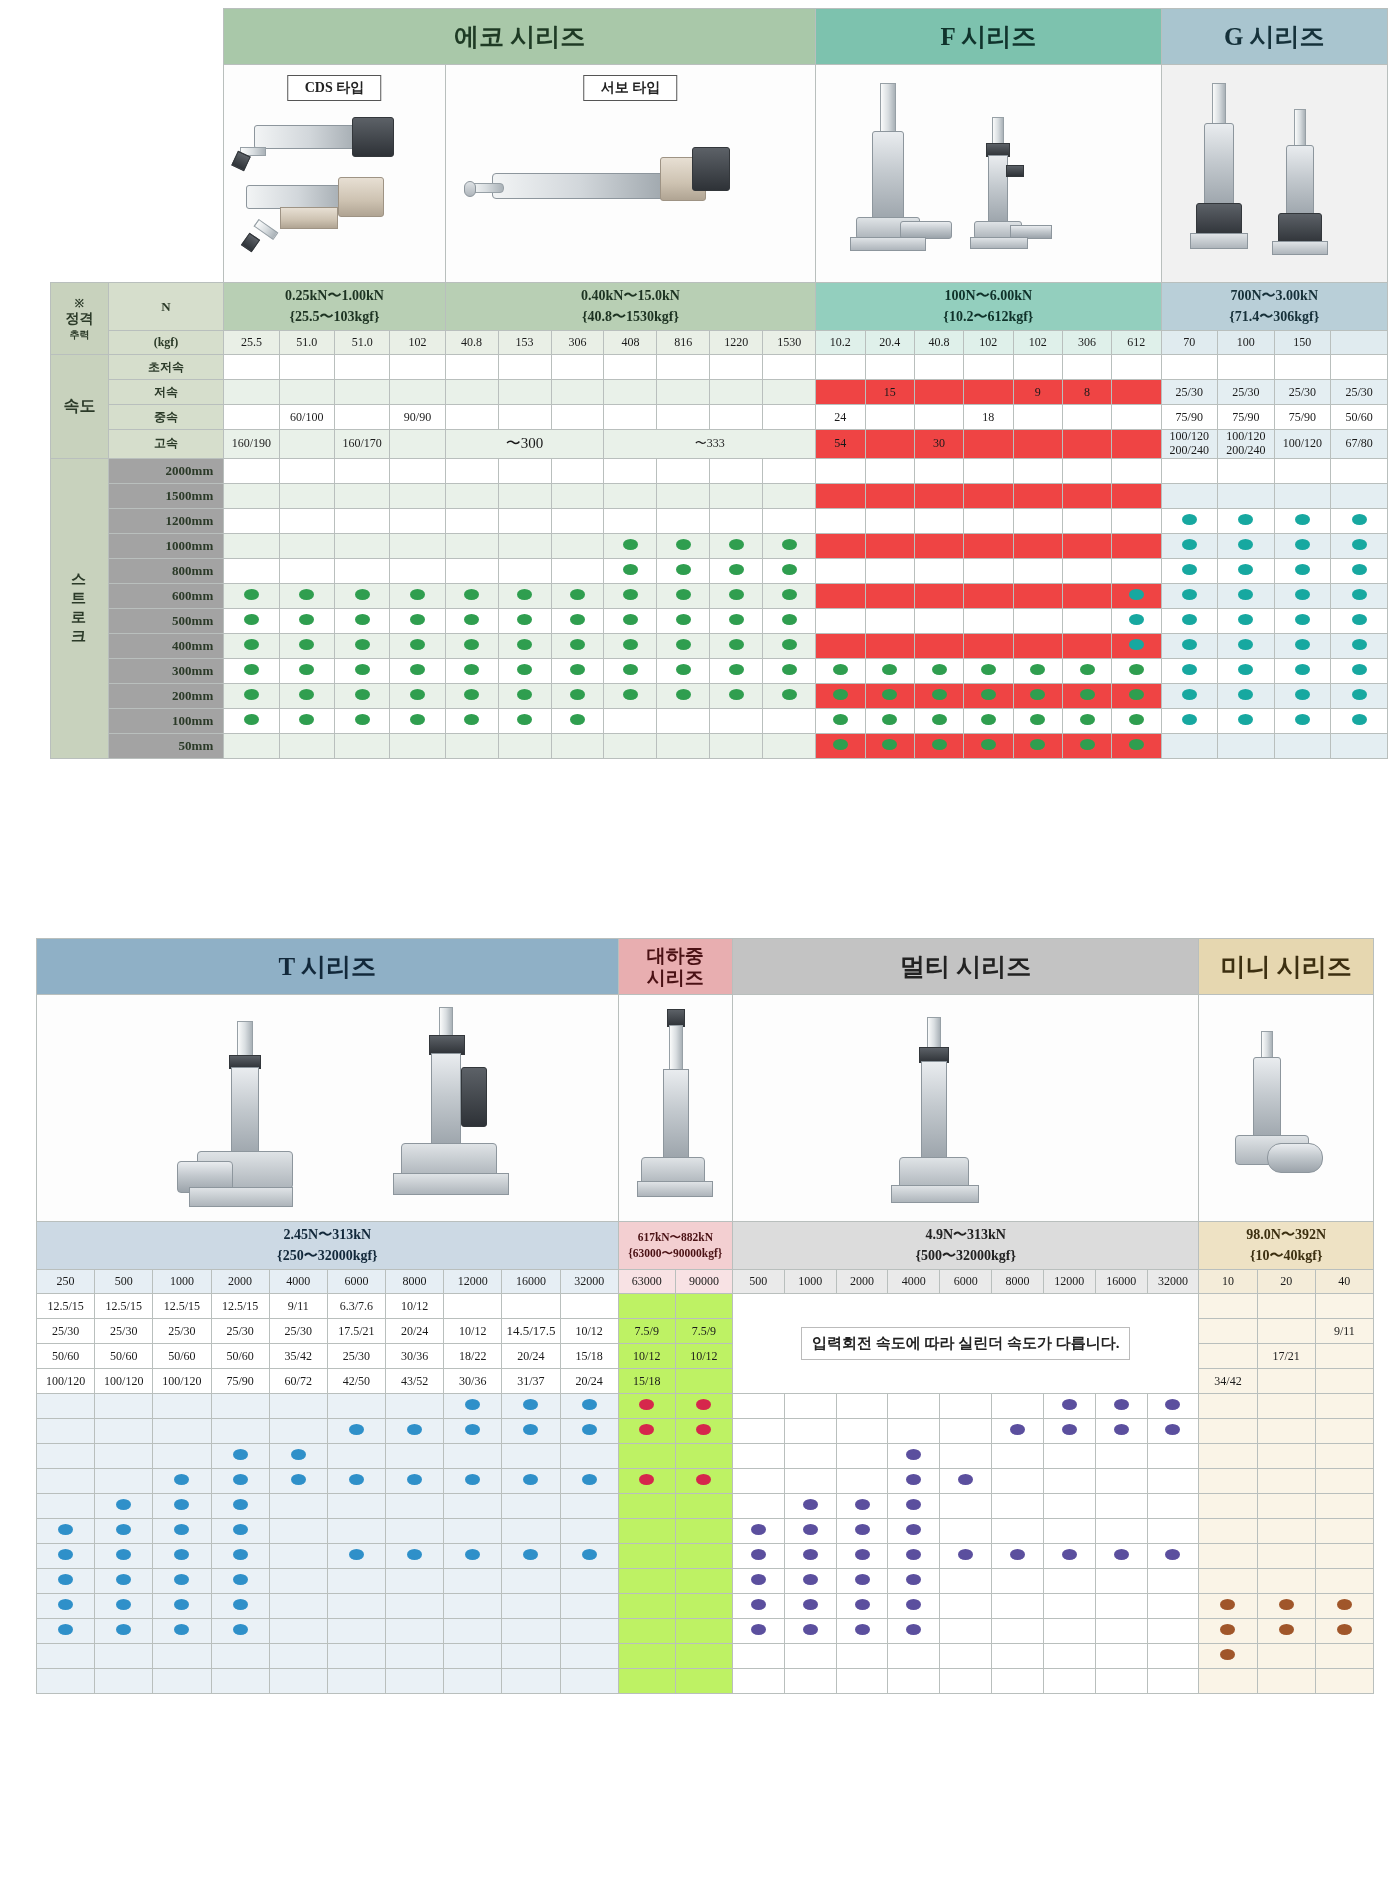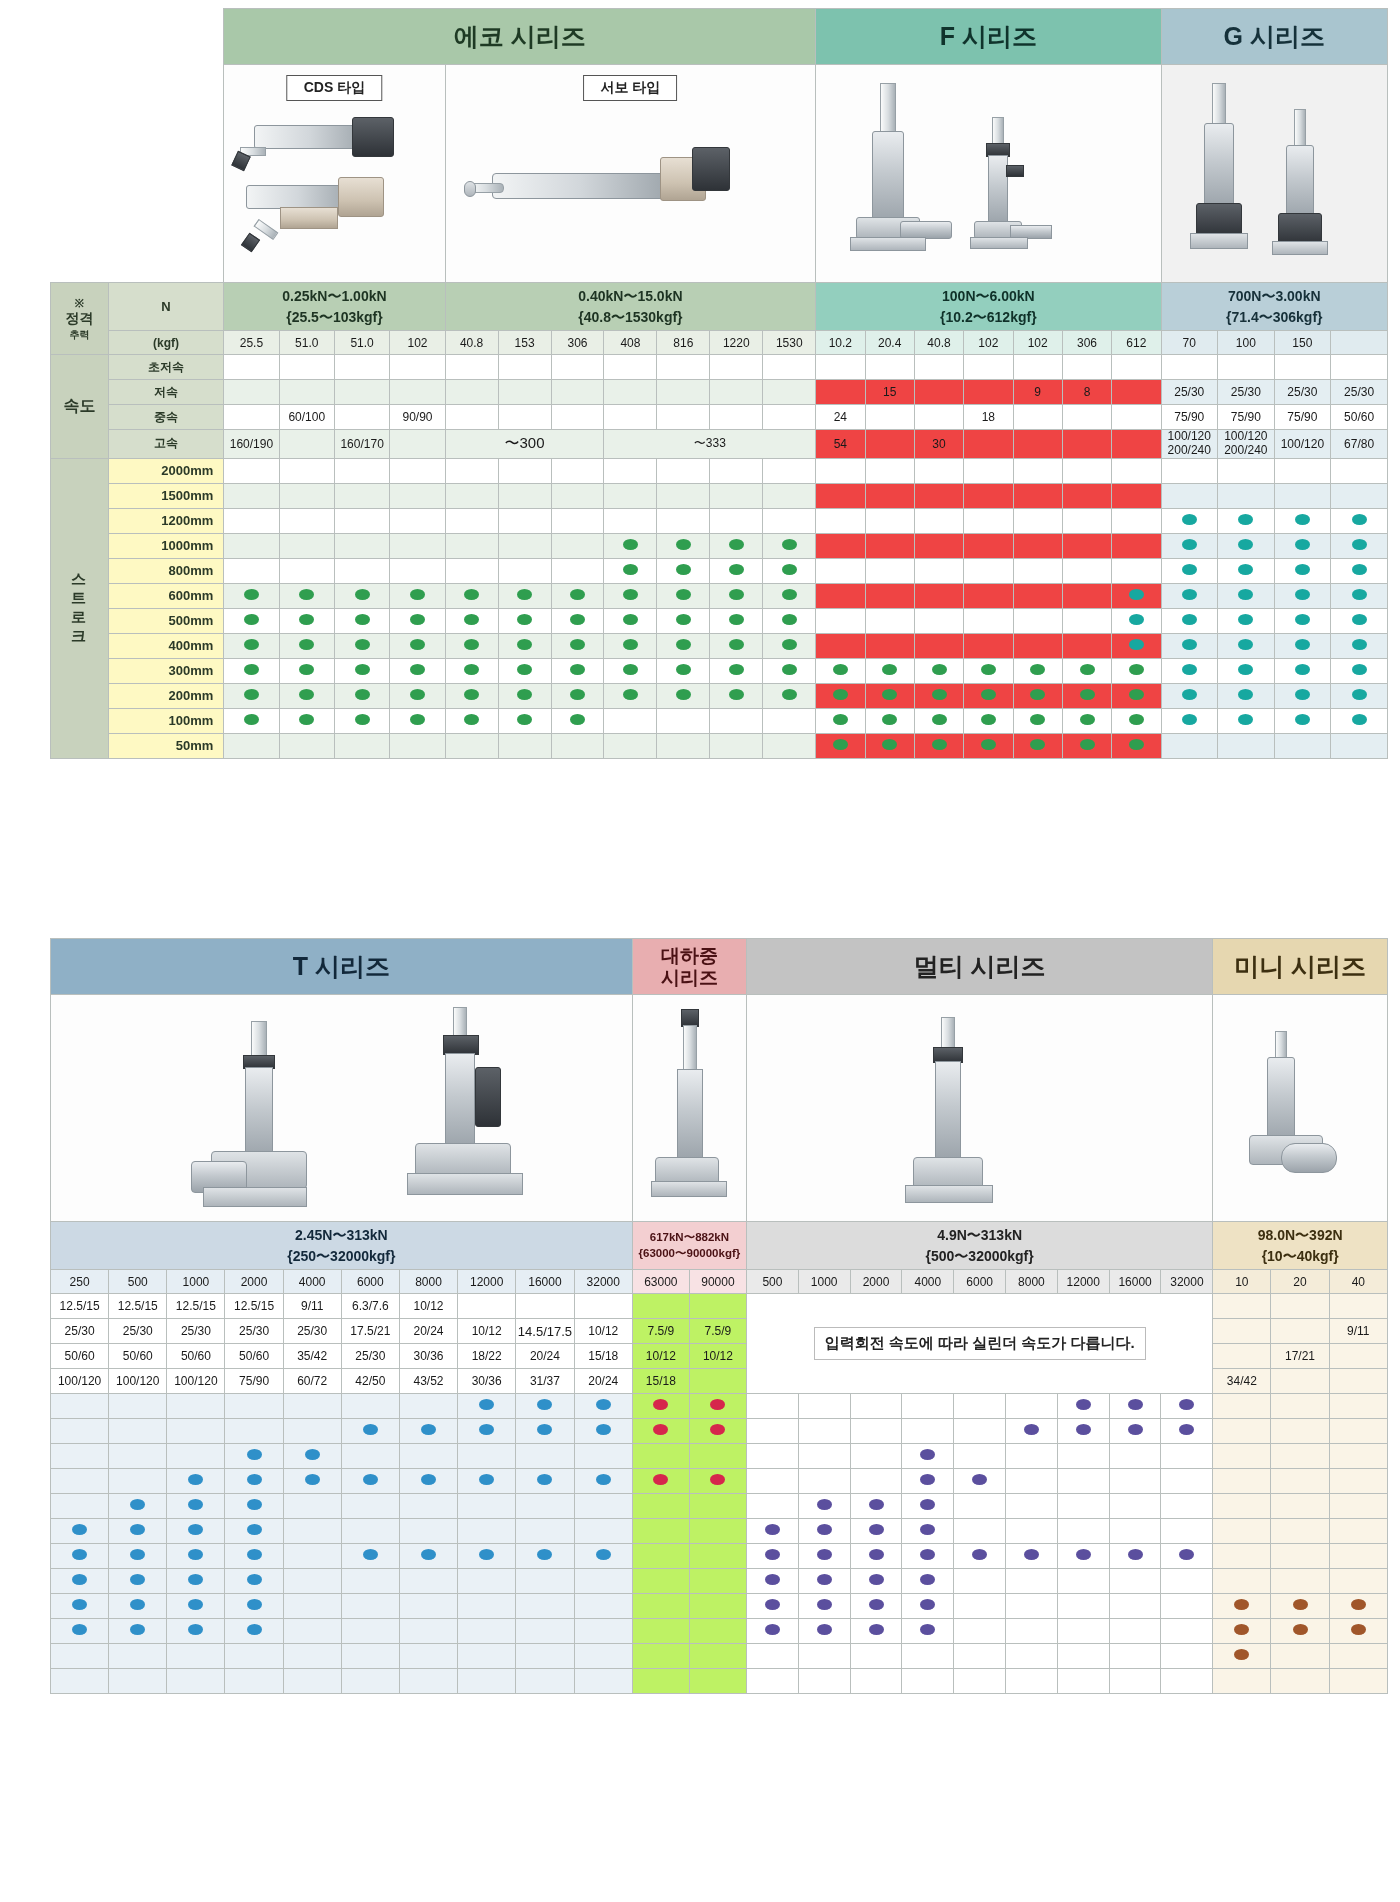--- a/index.html
+++ b/index.html
@@ -5,21 +5,21 @@
   * { box-sizing: border-box; }
   html, body { margin:0; padding:0; }
   body {
     width: 1400px; height: 1902px;
     background: #ffffff;
     font-family: "Liberation Sans", sans-serif;
     font-size: 13px;
     color: #1a1a1a;
     position: relative;
   }
-  .page { position: relative; width: 1400px; height: 1494px; }
+  .page { position: relative; width: 1400px; height: 1494px; font-family: Liberation Serif, serif; }
 
   
   table { border-collapse: collapse; }
   td, th { border: 1px solid #b9bfbd; padding: 0; text-align: center; vertical-align: middle; }
 
   
   .top-wrap { position:absolute; left:50px; top:8px; width:1338px; }
 
   .hdr-eco { background:#a9c8a9; color:#1e3a24; font-size:25px; font-weight:bold; height:56px; }
   .hdr-f   { background:#7dc2ae; color:#10332c; font-size:25px; font-weight:bold; height:56px; }
@@ -47,33 +47,33 @@
   .spd-lbl { background:#d6decc; font-weight:bold; color:#2b3a28; font-size:13px; }
   .zebra-a { background:#ffffff; }
   .zebra-b { background:#e9f1e9; }
   .zebra-fa { background:#ffffff; }
   .zebra-fb { background:#ef4444; }
   .zebra-ga { background:#ffffff; }
   .zebra-gb { background:#e4eef2; }
   .tiny { font-size:10px; line-height:1.15; }
 
   .stroke-lbl { background:#c8d2bd; font-weight:bold; color:#2b3a28; font-size:15px; letter-spacing:2px; }
-  .stroke-name { background:#fef9c3; font-weight:bold; color:#2b3a28; font-size:13px; text-align:right; padding-right:10px; }
+  .stroke-name { background:#a3a3a3; font-weight:bold; color:#2b3a28; font-size:13px; text-align:right; padding-right:10px; }
   .str-row td { height:25px; }
 
   .dot { display:inline-block; width:15px; height:11px; border-radius:50%; }
   .dot-green { background:#2f9e4f; }
   .dot-teal  { background:#17a8a0; }
   .dot-blue  { background:#2f90c9; }
   .dot-red   { background:#d6274c; }
   .dot-purple{ background:#5b4f9e; }
   .dot-brown { background:#a0562a; }
 
   
-  .bot-wrap { position:absolute; left:50px; top:938px; width:1338px; }
+  .bot-wrap { position:absolute; left:36px; top:938px; width:1338px; }
   .hdr-t { background:#8fb0c6; color:#12283a; font-size:25px; font-weight:bold; height:56px; }
   .hdr-heavy { background:#e8aeb0; color:#4a1114; font-size:19px; font-weight:bold; height:56px; line-height:1.15;}
   .hdr-multi { background:#c3c3c3; color:#222; font-size:25px; font-weight:bold; height:56px; }
   .hdr-mini { background:#e6d7b0; color:#3c2f10; font-size:25px; font-weight:bold; height:56px; }
 
   .img-cell-b { background:#fdfdfd; height:226px; }
 
   .rate-t { background:#ccd9e4; font-weight:bold; font-size:14px; color:#12283a; line-height:1.45; }
   .rate-heavy { background:#f3cfd1; font-weight:bold; font-size:11.5px; color:#4a1114; line-height:1.35; }
   .rate-multi { background:#dcdcdc; font-weight:bold; font-size:14px; color:#222; line-height:1.45; }

